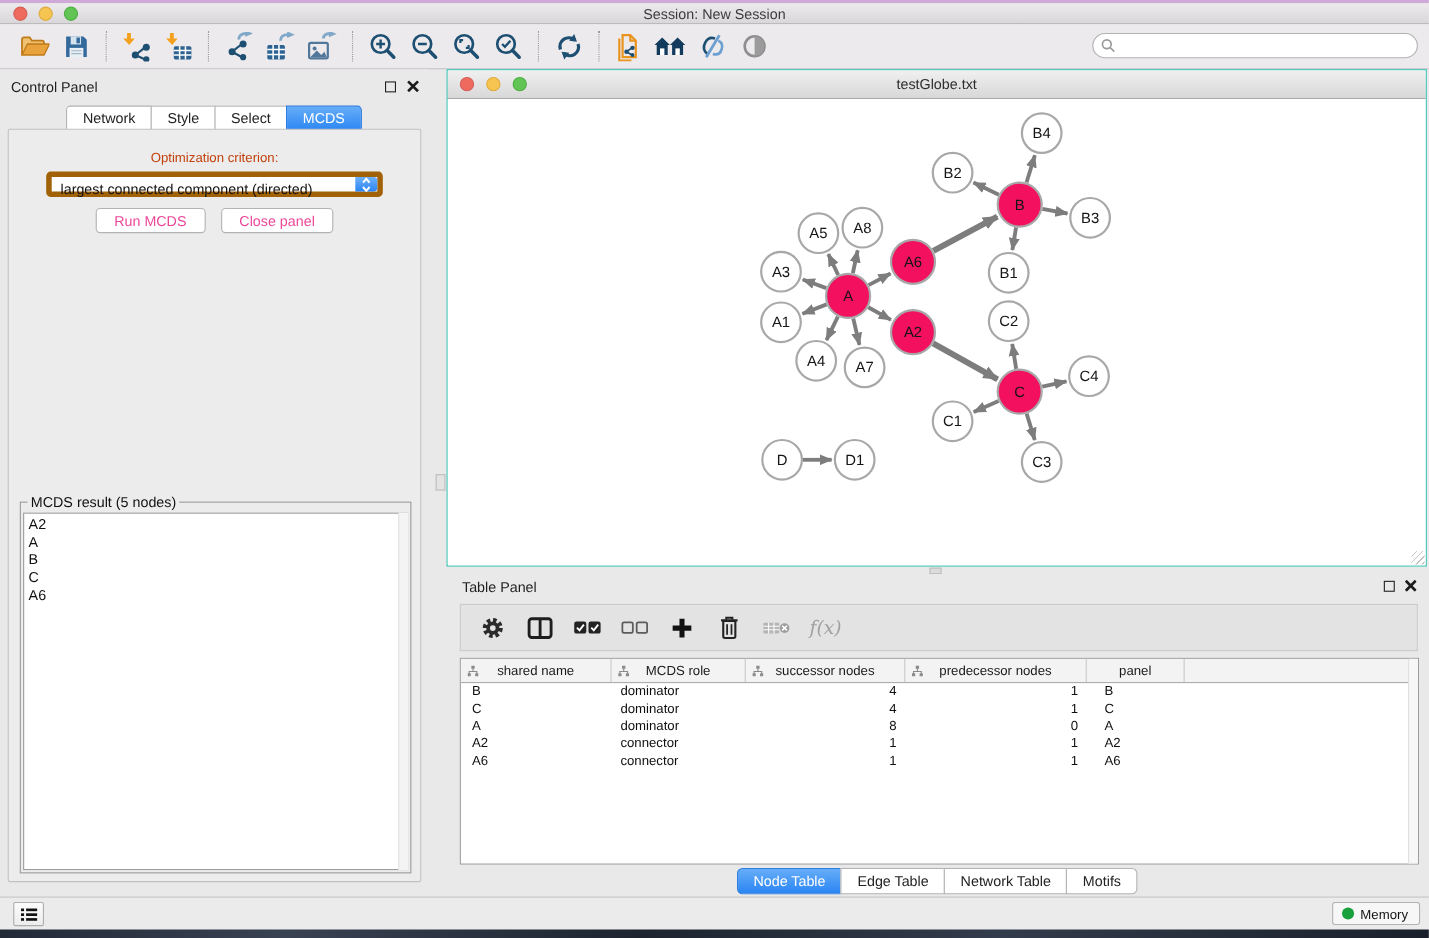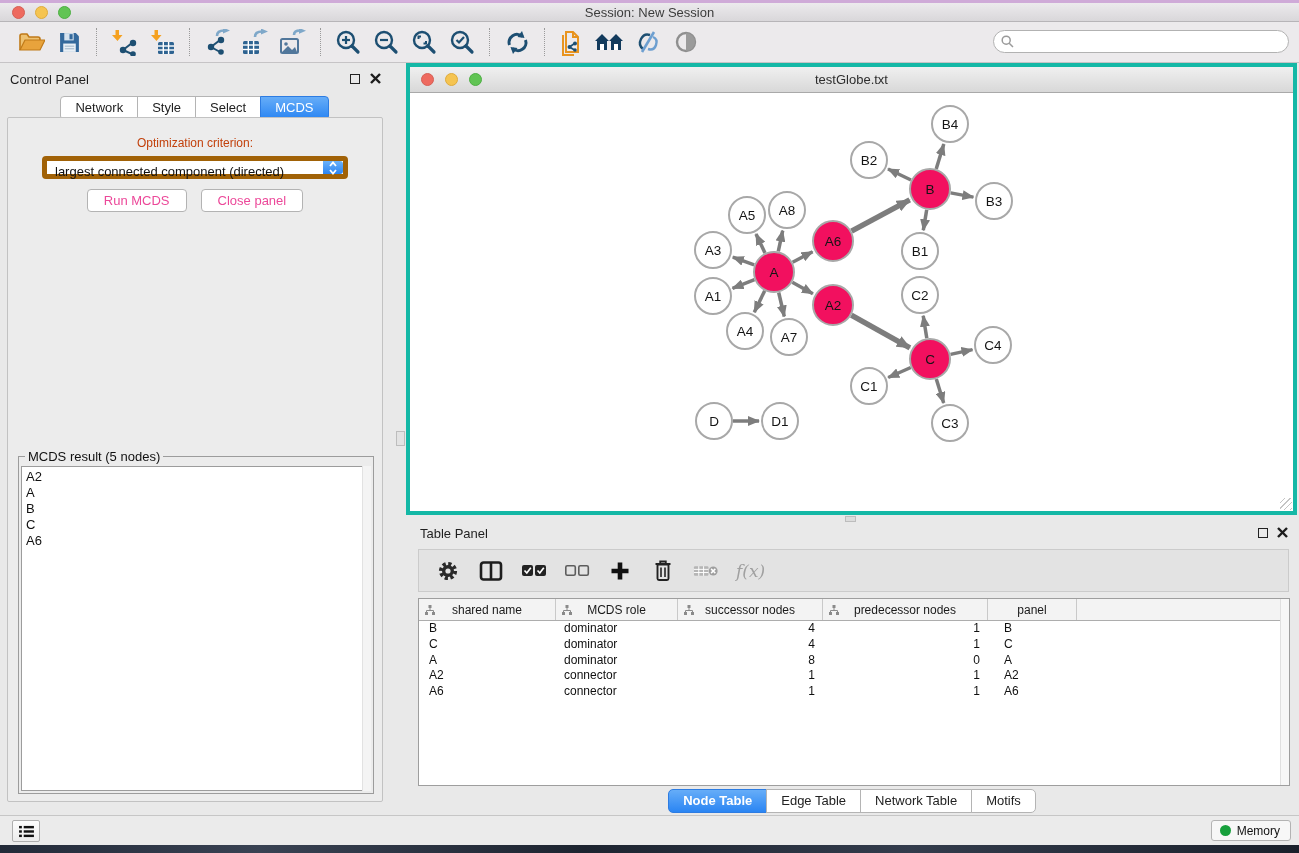--- a/index.html
+++ b/index.html
@@ -56,21 +56,21 @@
   .mcds-scroll { position:absolute; right:0; top:0; bottom:0; width:9px; background:#f4f4f4; border-left:1px solid #e2e2e2; }
   .mcds-item { font-size:13px; color:#111; padding:0 4px; line-height:16px; }
   .mcds-item:first-child { padding-top:2px; }
 
   
   .vdiv-handle { position:absolute; left:396px; top:431px; width:9px; height:15px; background:#e3e3e3; border:1px solid #bdbdbd; }
   .hdiv-handle { position:absolute; left:845px; top:516px; width:11px; height:6px; background:#dcdcdc; border:1px solid #bdbdbd; }
 
   
   .net-window { position:absolute; left:406px; top:63px; width:891px; height:452px; background:#fff;
-                border:4px solid #14b8a6; }
+                border:1px solid #14b8a6; }
   .net-titlebar { position:absolute; left:0; right:0; top:0; height:26px;
                   background:linear-gradient(#f0f0f0,#d8d8d8); border-bottom:1px solid #a9a9a9; }
   .net-lights { position:absolute; left:11px; top:6px; display:flex; gap:11px; }
   .net-title { position:absolute; left:0; right:0; top:5px; text-align:center; font-size:13px; color:#2d2d2d; }
   .net-canvas { position:absolute; left:0; right:0; top:26px; bottom:0; background:#fff; }
   .resize-grip { position:absolute; right:1px; bottom:1px; width:12px; height:12px;
     background:repeating-linear-gradient(135deg, transparent 0 3px, #c4c4c4 3px 4px); }
 
   
   .table-panel { position:absolute; left:406px; top:522px; width:893px; height:293px; background:#e9e9e9; }
@@ -85,21 +85,21 @@
         display:flex; align-items:center; justify-content:center; }
   .th svg { position:absolute; left:6px; top:6px; }
   .th.filler { flex:1; border-right:none; }
   .tr { display:flex; height:15.8px; }
   .td { font-size:12px; color:#101010; line-height:15.8px; white-space:nowrap; overflow:hidden; }
   .td.c0 { padding-left:10px; } .td.c1 { padding-left:8px; }
   .td.c2,.td.c3 { text-align:right; padding-right:8px; }
   .td.c4 { padding-left:16px; }
   .tbl-scroll { position:absolute; right:0; top:0; bottom:0; width:9px; background:#f7f7f7; border-left:1px solid #e0e0e0; }
   .tp-tabs { position:absolute; left:0; right:0; bottom:2px; display:flex; justify-content:center; }
-  .tp-tabs .tab:first-child{ border-radius:5px 0 0 5px;font-weight:bold; }
+  .tp-tabs .tab:first-child{ border-radius:5px 0 0 5px; }
   .tp-tabs .tab:last-child{ border-radius:0 5px 5px 0; }
 
   
   .statusbar { position:absolute; left:0; top:815px; width:100%; height:30px; background:#ebebeb; border-top:1px solid #c6c6c6; }
   .list-btn { position:absolute; left:12px; top:4px; width:28px; height:22px; background:linear-gradient(#fcfcfc,#ececec);
               border:1px solid #aeaeae; border-radius:2px; display:flex; align-items:center; justify-content:center; }
   .mem-btn { position:absolute; right:8px; top:4px; height:21px; padding:0 10px 0 8px; background:#f7f7f7;
              border:1px solid #b3b3b3; border-radius:3px; display:flex; align-items:center; gap:6px; }
   .mem-dot { width:11px; height:11px; border-radius:50%; background:#17a03c; }
   .mem-btn span { font-size:12px; color:#111; }

